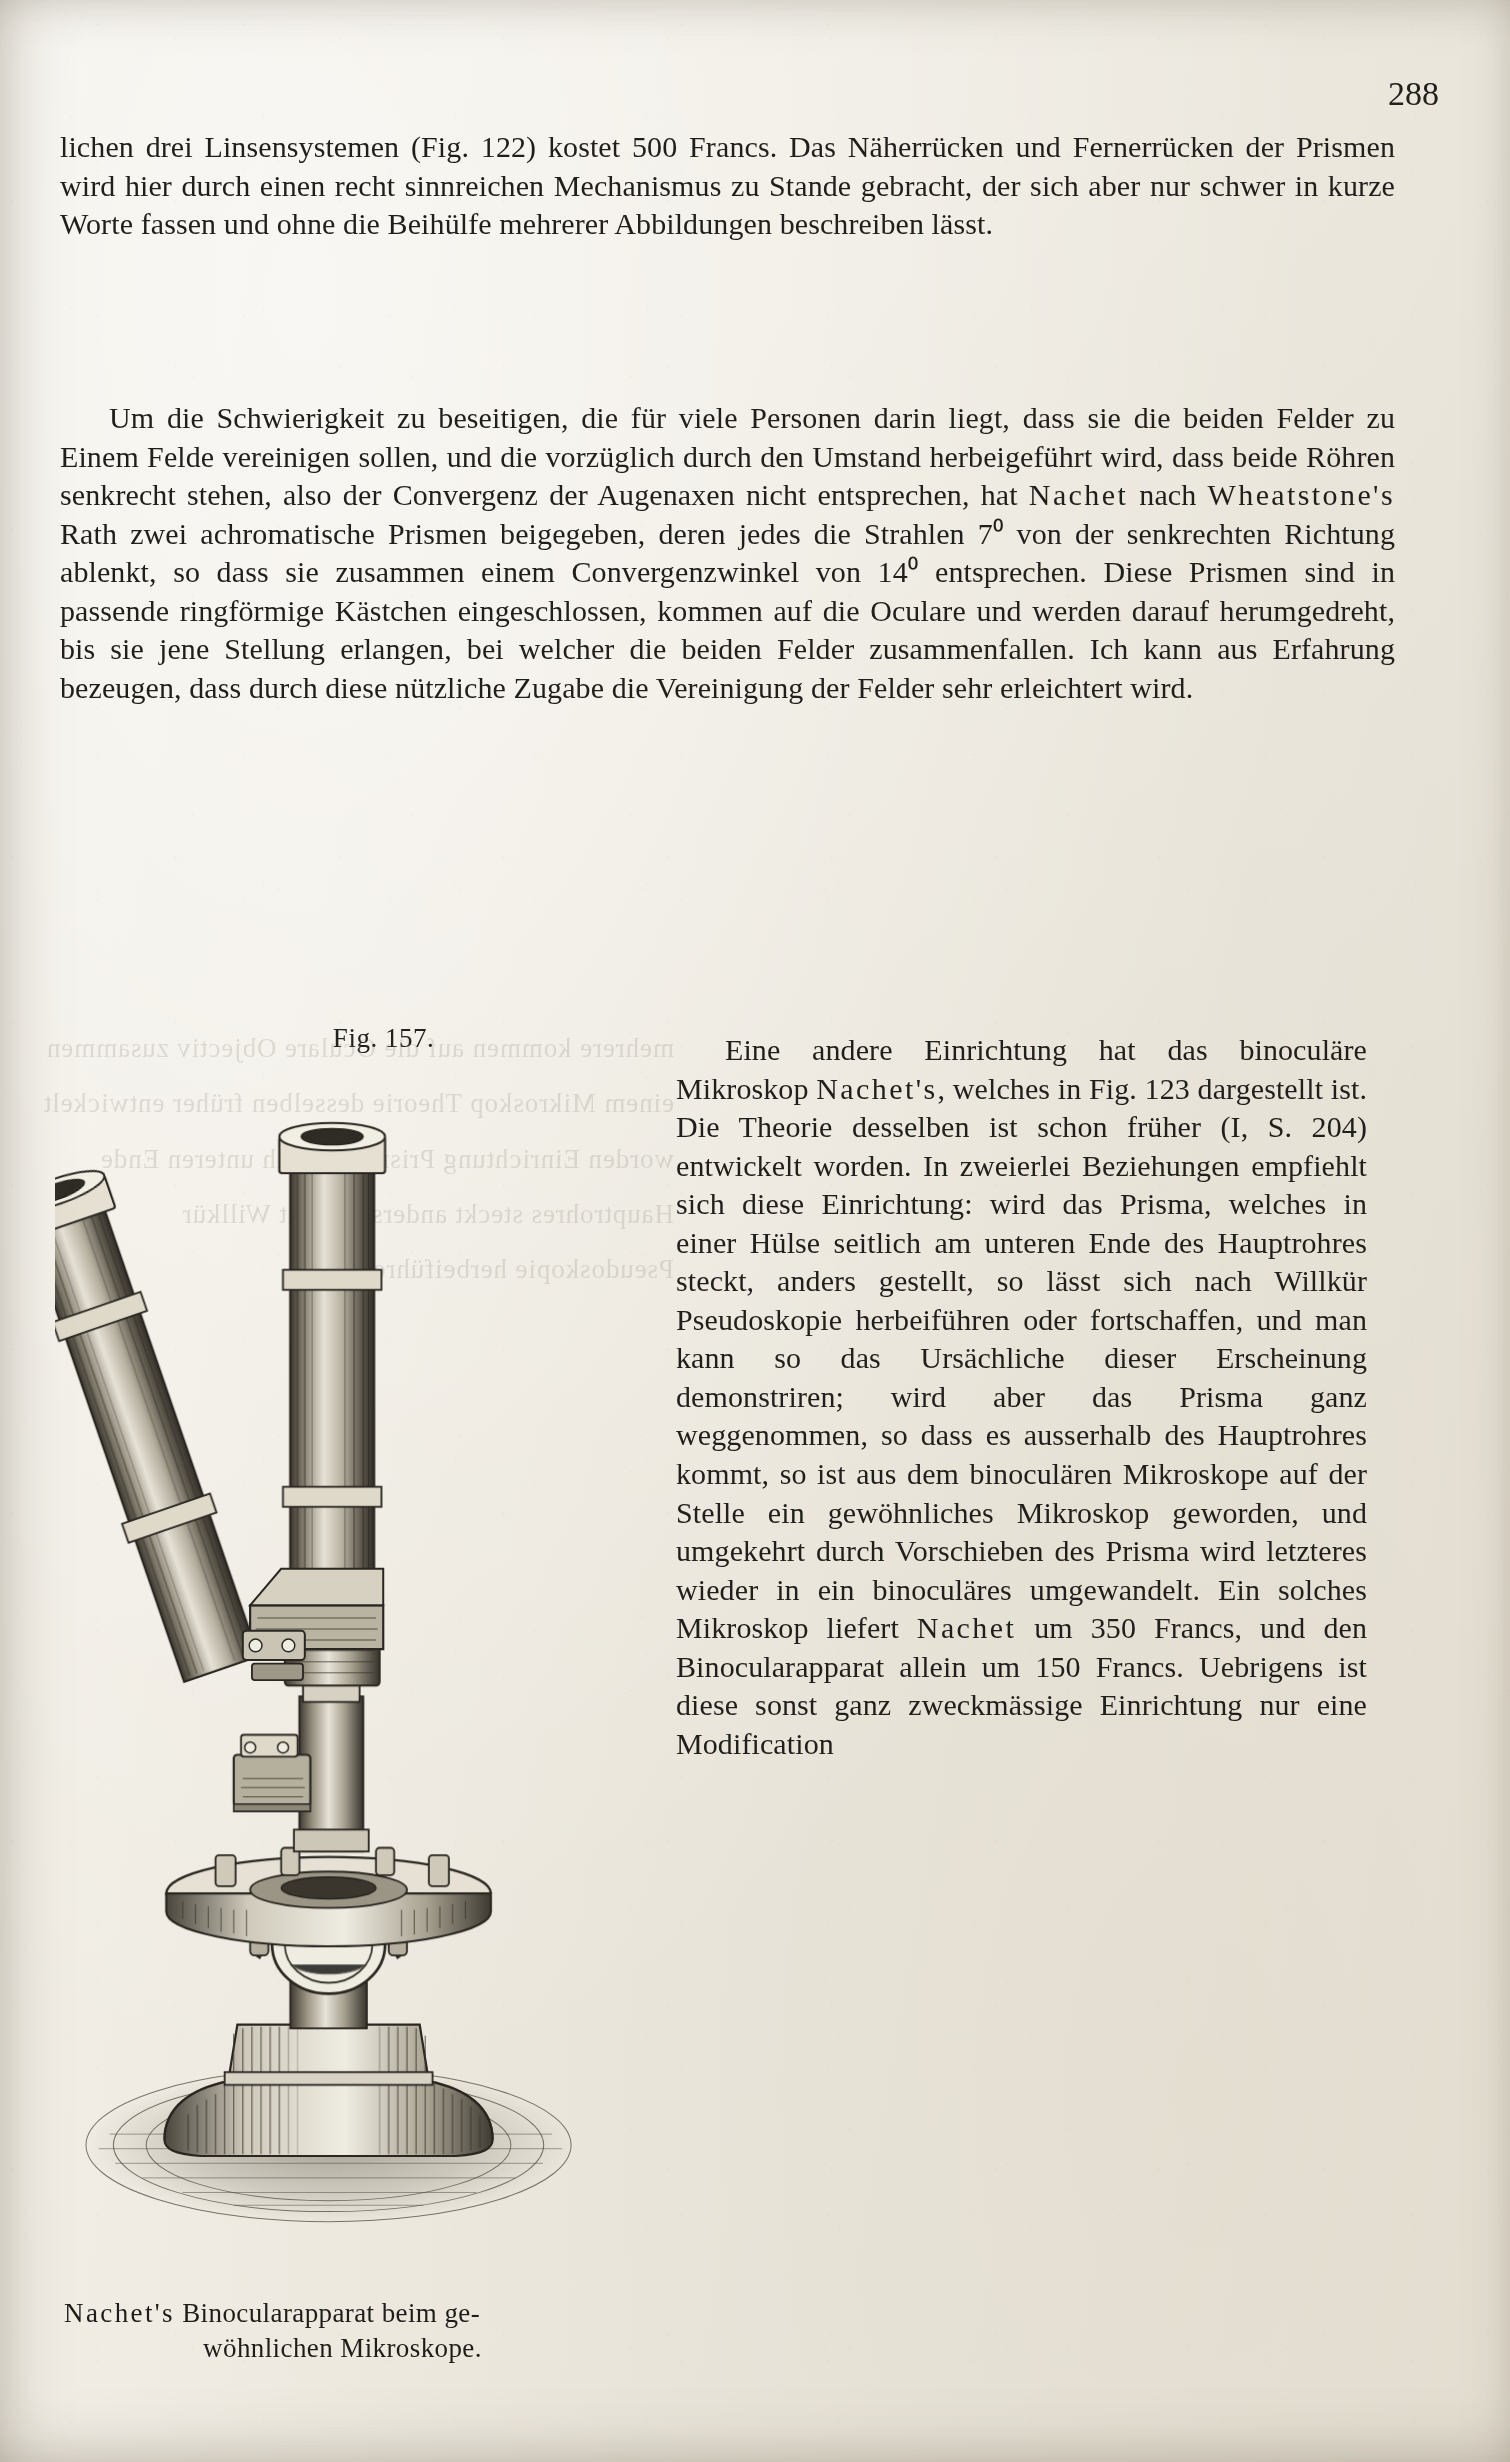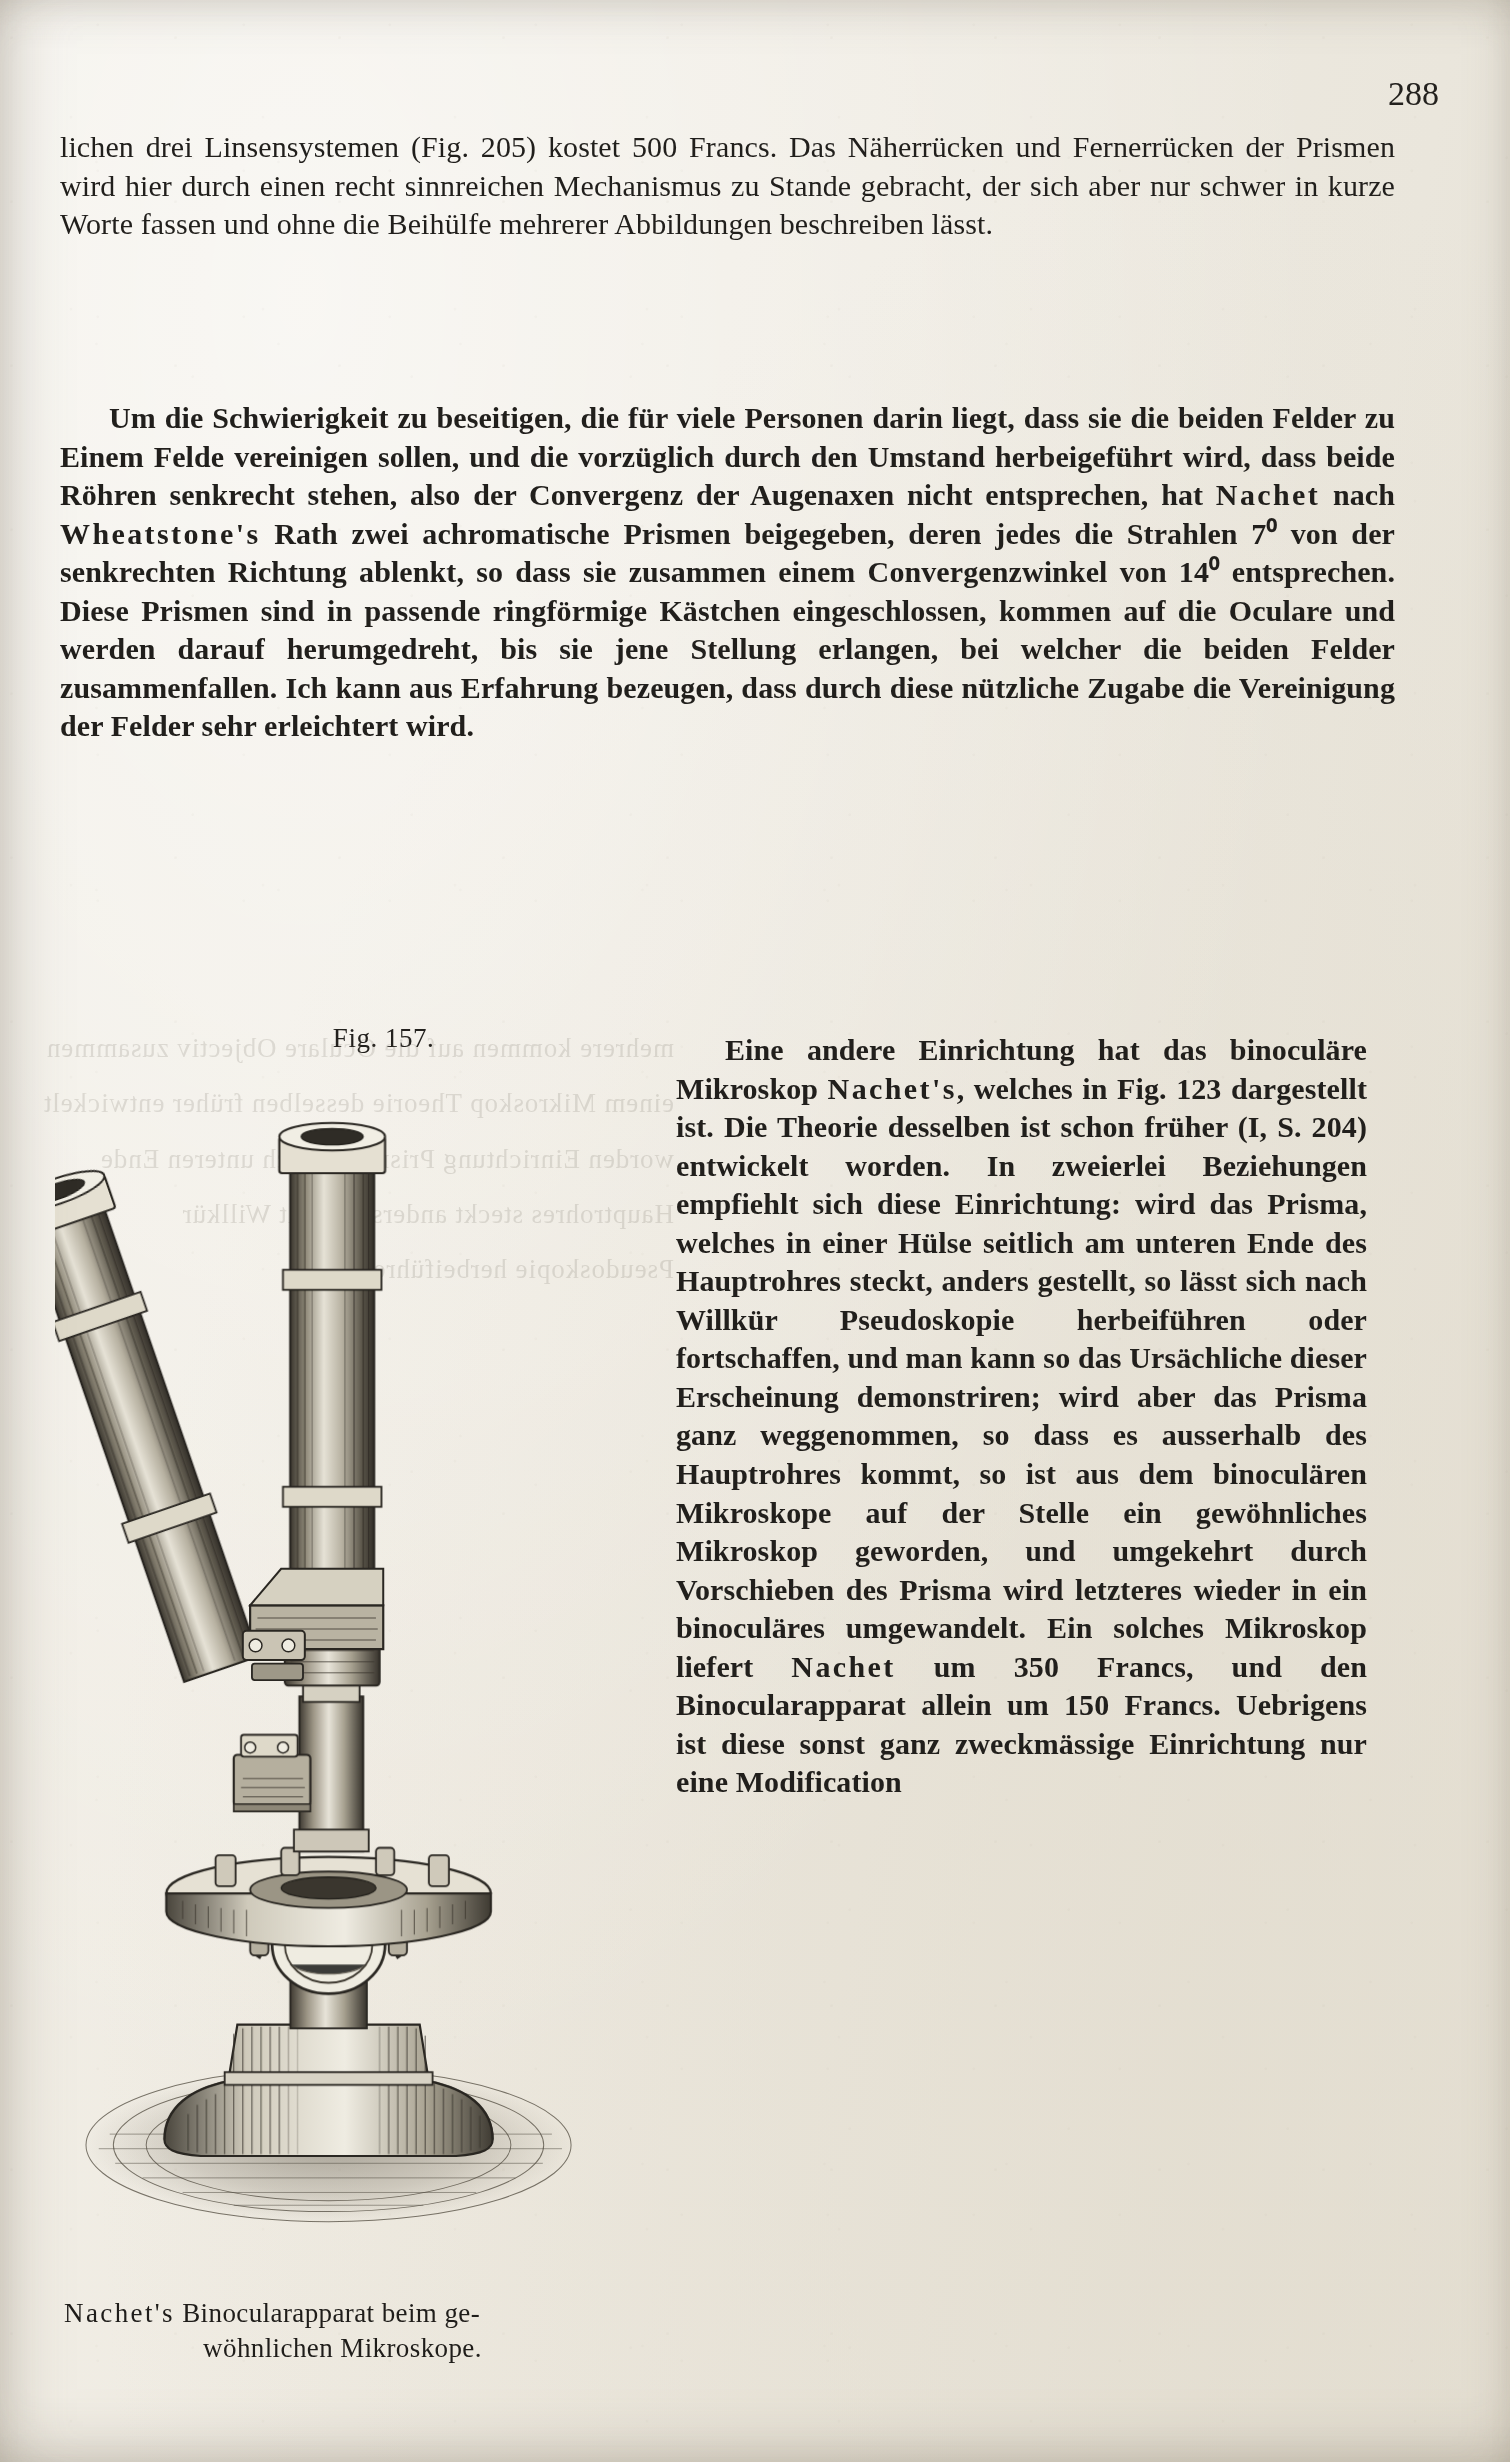--- a/index.html
+++ b/index.html
@@ -108,21 +108,21 @@
     font-size: 27px;
     line-height: 1.3;
     color: #1f1d1a;
     letter-spacing: 0.4px;
   }
   .figcaption-bottom .l1 { display: block; margin-top: 16px; }
   .figcaption-bottom .l2 { display: block; text-align: center; padding-right: 36px; }
   .sp { letter-spacing: 2.4px; }
 
   p { margin: 0; }
-  .indent { text-indent: 49px; font-weight: bold; }
+  .indent { text-indent: 49px; }
 
   
   .figure-wrap {
     position: absolute;
     left: 55px;
     top: 1058px;
     width: 620px;
     height: 1204px;
   }
   .figure-wrap svg { display: block; }
@@ -145,21 +145,21 @@
 </head>
 <body>
 
 <div class="page">
 
   <div class="grain"></div>
 
   <div class="folio">288</div>
 
   <div class="textcol full-width" id="para1">
-    <p>lichen drei Linsensystemen (Fig. 205) kostet 500 Francs. Das Näherrücken und Fernerrücken der Prismen wird hier durch einen recht sinnreichen Mechanismus zu Stande gebracht, der sich aber nur schwer in kurze Worte fassen und ohne die Beihülfe mehrerer Abbildungen beschreiben lässt.</p>
+    <p>lichen drei Linsensystemen (Fig. 122) kostet 500 Francs. Das Näherrücken und Fernerrücken der Prismen wird hier durch einen recht sinnreichen Mechanismus zu Stande gebracht, der sich aber nur schwer in kurze Worte fassen und ohne die Beihülfe mehrerer Abbildungen beschreiben lässt.</p>
   </div>
 
   <div class="textcol full-width" id="para2">
     <p class="indent">Um die Schwierigkeit zu beseitigen, die für viele Personen darin liegt, dass sie die beiden Felder zu Einem Felde vereinigen sollen, und die vorzüglich durch den Umstand herbeigeführt wird, dass beide Röhren senkrecht stehen, also der Convergenz der Augenaxen nicht entsprechen, hat <span class="sp">Nachet</span> nach <span class="sp">Wheatstone's</span> Rath zwei achromatische Prismen beigegeben, deren jedes die Strahlen 7⁰ von der senkrechten Richtung ablenkt, so dass sie zusammen einem Convergenzwinkel von 14⁰ entsprechen. Diese Prismen sind in passende ringförmige Kästchen eingeschlossen, kommen auf die Oculare und werden darauf herumgedreht, bis sie jene Stellung erlangen, bei welcher die beiden Felder zusammenfallen. Ich kann aus Erfahrung bezeugen, dass durch diese nützliche Zugabe die Vereinigung der Felder sehr erleichtert wird.</p>
   </div>
 
   <div class="figcaption-top">Fig. 157.</div>
 
   <div class="showthrough">mehrere kommen auf die Oculare Objectiv zusammen einem Mikroskop Theorie desselben früher entwickelt worden Einrichtung Prisma seitlich unteren Ende Hauptrohres steckt anders gestellt Willkür Pseudoskopie herbeiführen</div>
 

